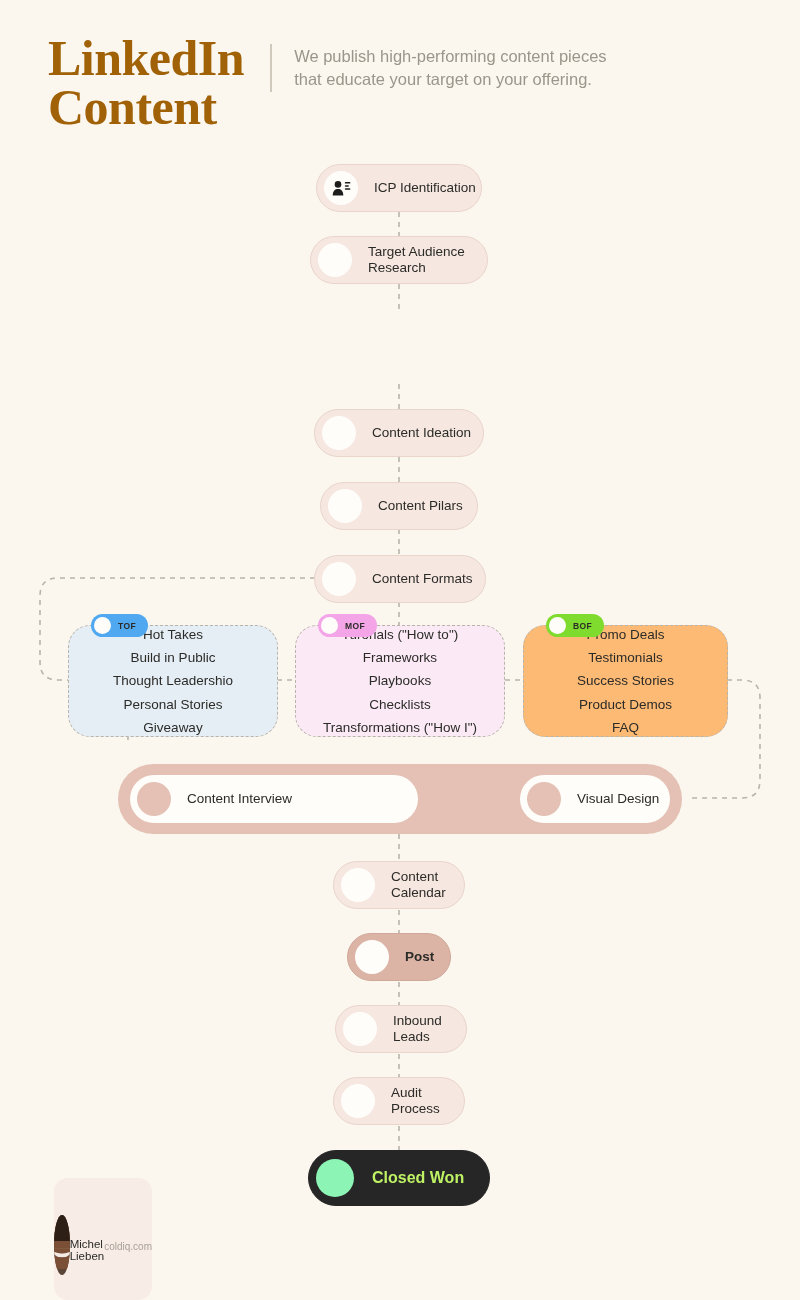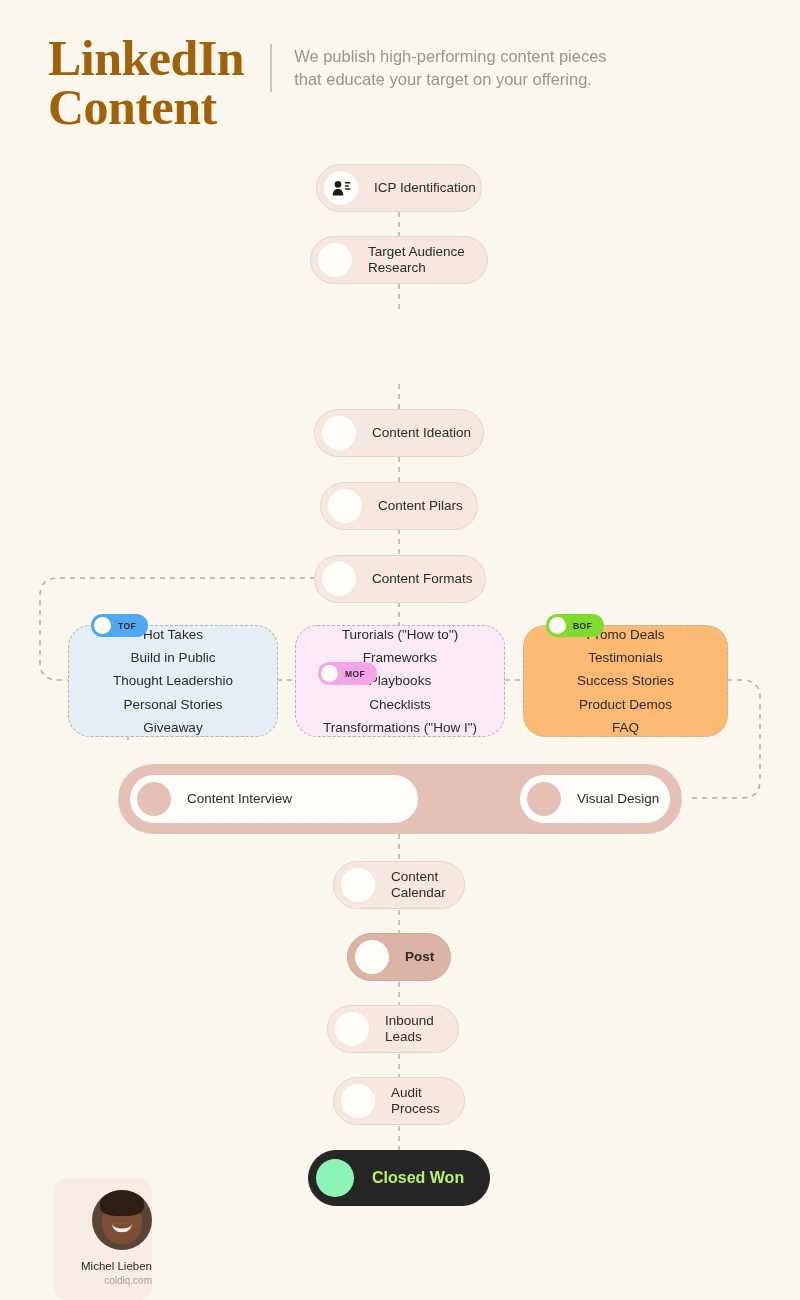--- a/index.html
+++ b/index.html
@@ -108,21 +108,21 @@
   .tag .tlabel {
     font-size: 8.5px; font-weight: bold; color: #2b2b28;
     margin-left: 7px; letter-spacing: 0.4px;
   }
 
   
   .author-card {
     position: absolute; left: 54px; top: 1178px;
     width: 98px; height: 122px;
     background: #f7ece6; border-radius: 14px;
-    display: flex; flex-direction: column; align-items: flex-end;
+    display: flex; flex-direction: row; align-items: center;
     padding-top: 12px;
   }
   .avatar {
     width: 60px; height: 60px; border-radius: 50%;
     overflow: hidden; position: relative; background: #5a4438;
   }
   .avatar .face {
     position: absolute; left: 50%; top: 54%;
     transform: translate(-50%,-50%);
     width: 40px; height: 44px; border-radius: 50% 50% 46% 46%;
@@ -223,21 +223,21 @@
       <div class="tlabel">TOF</div>
     </div>
     <div class="fitem">Hot Takes</div>
     <div class="fitem">Build in Public</div>
     <div class="fitem">Thought Leadershio</div>
     <div class="fitem">Personal Stories</div>
     <div class="fitem">Giveaway</div>
   </div>
 
   <div class="funnel-box" style="left:295px; top:625px; width:210px; height:112px; background:#fbeaf5;">
-    <div class="tag" style="background:#f3a5e8;margin-top:48px;">
+    <div class="tag" style="background:#f3a5e8;">
       <div class="tdot"></div>
       <div class="tlabel">MOF</div>
     </div>
     <div class="fitem">Turorials ("How to")</div>
     <div class="fitem">Frameworks</div>
     <div class="fitem">Playbooks</div>
     <div class="fitem">Checklists</div>
     <div class="fitem">Transformations ("How I")</div>
   </div>
 
@@ -268,21 +268,21 @@
     <div class="dot"></div>
     <div class="plabel">Content
 Calendar</div>
   </div>
 
   <div class="pill accent" style="left:347px; top:933px; width:104px;">
     <div class="dot"></div>
     <div class="plabel">Post</div>
   </div>
 
-  <div class="pill" style="left:327px; top:1005px; width:132px;">
+  <div class="pill" style="left:335px; top:1005px; width:132px;">
     <div class="dot"></div>
     <div class="plabel">Inbound
 Leads</div>
   </div>
 
   <div class="pill" style="left:333px; top:1077px; width:132px;">
     <div class="dot"></div>
     <div class="plabel">Audit
 Process</div>
   </div>

